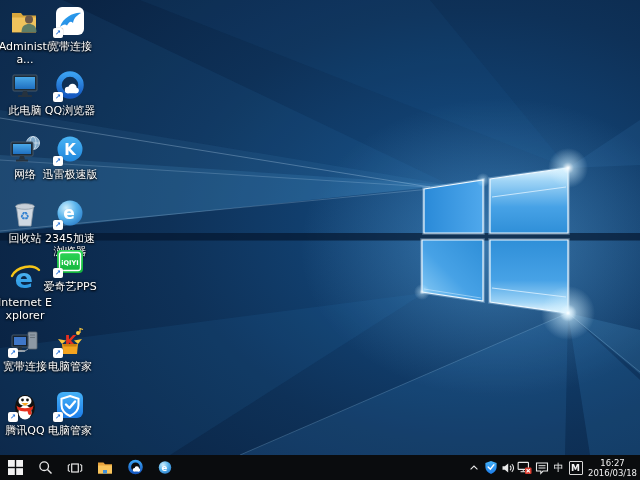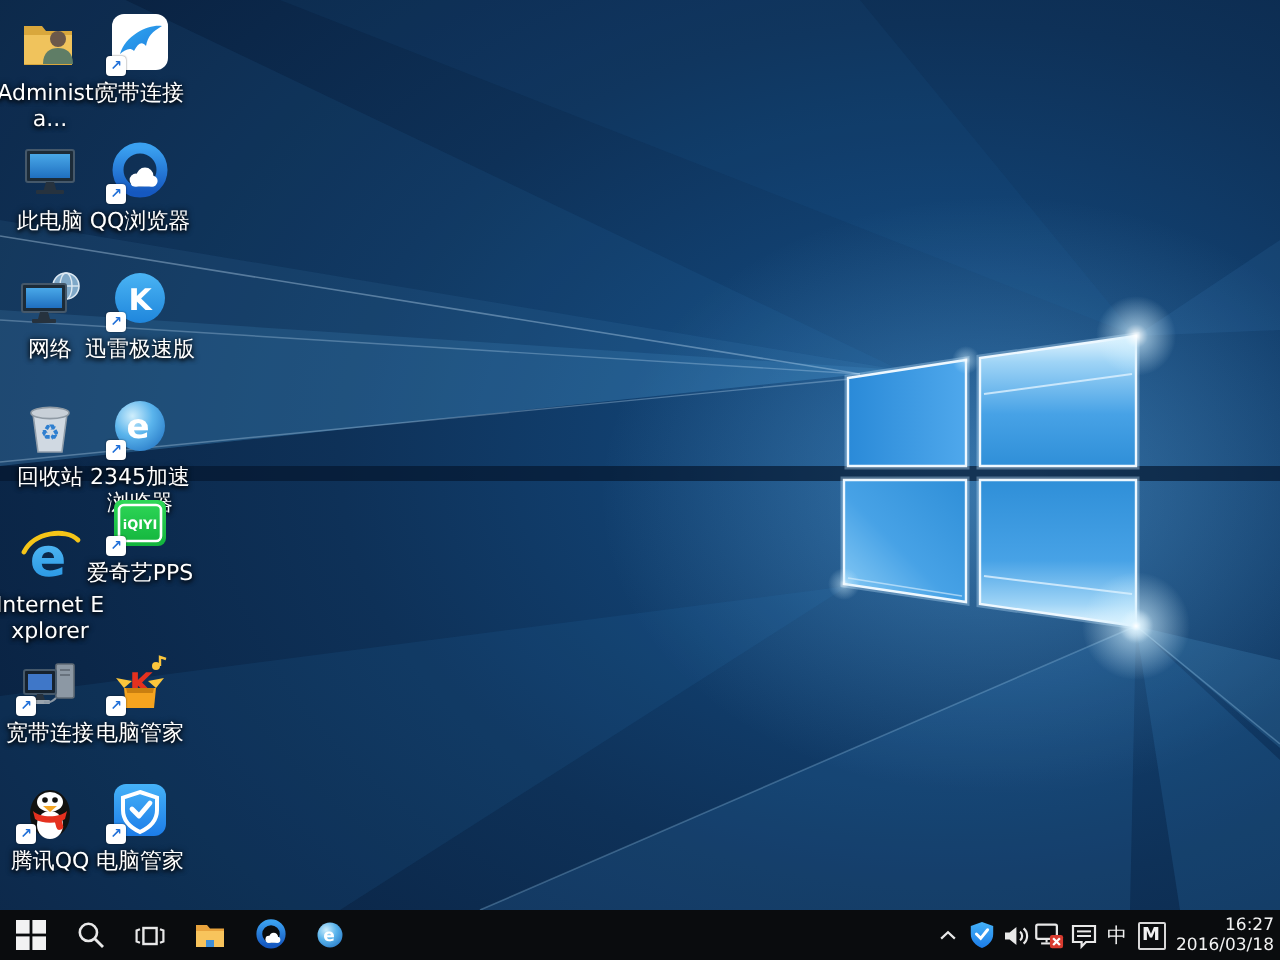--- a/index.html
+++ b/index.html
@@ -18,21 +18,21 @@
   
   .taskbar{position:absolute;left:0;top:455px;width:640px;height:25px;background:#0a0c0e;
            display:flex;align-items:center;z-index:5;}
   .tb-left{display:flex;height:100%;}
   .tb-btn{width:30px;height:25px;display:flex;align-items:center;justify-content:center;}
   .tb-right{margin-left:auto;display:flex;align-items:center;height:100%;padding-right:3px;}
   .tray-ic{width:17px;height:25px;display:flex;align-items:center;justify-content:center;}
   .ime{color:#f2f2f2;font-size:10px;font-weight:normal;}
   .imebox{border:1px solid #d8d8d8;border-radius:1px;width:12px;height:12px;display:flex;
           align-items:center;justify-content:center;font-size:9px;font-weight:bold;color:#f2f2f2;}
-  .clock{margin-left:4px;font-size:8.5px;line-height:10px;color:#f2f2f2;text-align:right;white-space:nowrap;}
+  .clock{margin-left:4px;font-size:8.5px;line-height:10px;color:#f2f2f2;text-align:center;white-space:nowrap;}
 </style>
 </head>
 <body>
 
 <svg width="0" height="0" style="position:absolute" aria-hidden="true">
   <defs>
     <linearGradient id="gBlue" x1="0" y1="0" x2="0" y2="1">
         <stop offset="0" stop-color="#4ab4f4"></stop>
         <stop offset="1" stop-color="#1f86dc"></stop>
       </linearGradient>

